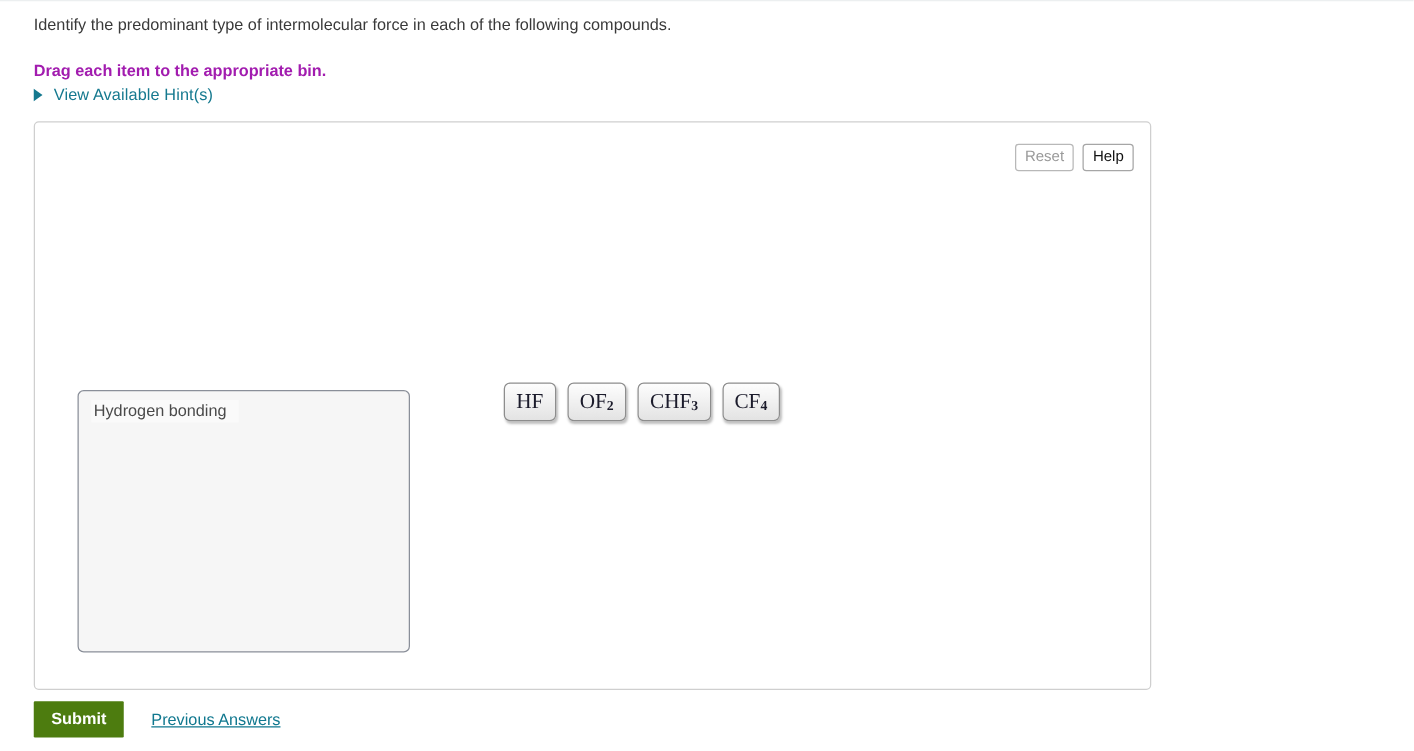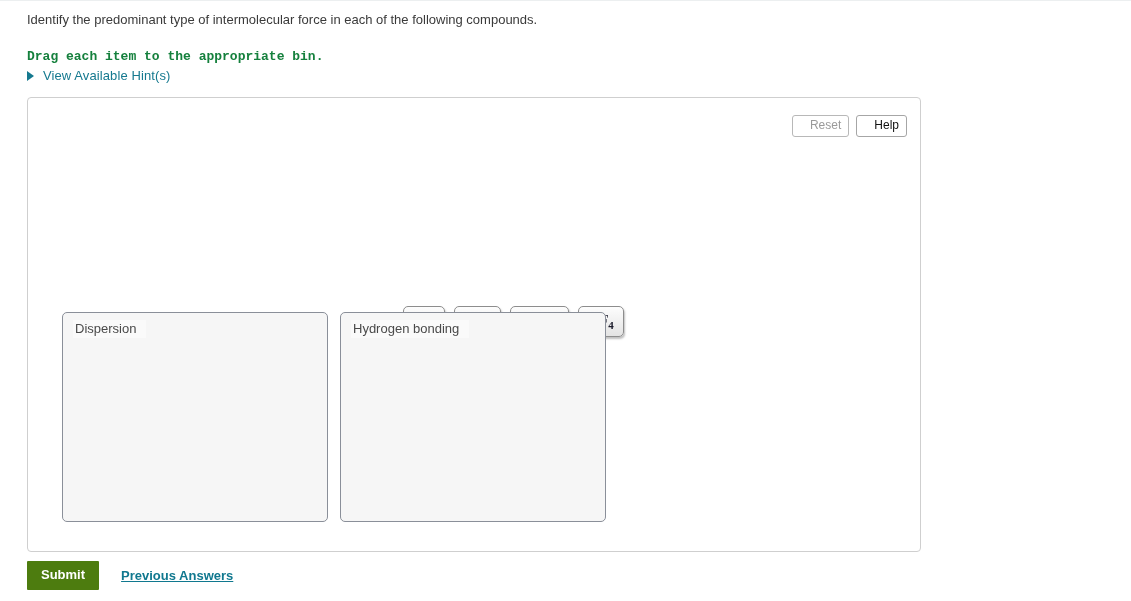--- a/index.html
+++ b/index.html
@@ -35,24 +35,23 @@
   .question-prompt {
     font-size: 13px;
     line-height: 18px;
     color: #3a3a3a;
     margin: 0 0 19px 0;
     font-weight: normal;
   }
   .question-instruction {
     font-size: 13px;
     line-height: 18px;
-    color: #15803d;
+    color: #a21caf;
     font-weight: bold;
     margin: 0;
-    font-family: Liberation Mono, monospace;
   }
 
   
   .hint-row {
     position: absolute;
     left: 27px;
     top: 68px;
     display: flex;
     align-items: center;
     cursor: pointer;
@@ -90,21 +89,21 @@
     position: absolute;
     right: 13px;
     top: 17px;
     display: flex;
     gap: 7px;
   }
   .tool-btn {
     font-family: "Liberation Sans", sans-serif;
     font-size: 12px;
     line-height: 13px;
-    padding: 3px 7px 4px 17px;
+    padding: 3px 7px 4px 7px;
     border: 1px solid #a6a6a6;
     border-radius: 3px;
     background: #ffffff;
     color: #111111;
     cursor: pointer;
   }
   .tool-btn.disabled {
     color: #9a9a9a;
     border-color: #b8b8b8;
     cursor: default;
@@ -194,21 +193,21 @@
     font-weight: bold;
     padding: 7px 14px 8px 14px;
     cursor: pointer;
     border-radius: 1px;
     line-height: 14px;
   }
   .prev-answers {
     margin-left: 22px;
     color: #10788f;
     font-size: 13px;
-    font-weight: bold;
+    font-weight: normal;
     text-decoration: underline;
     cursor: pointer;
   }
 </style>
 </head>
 <body>
 
 <div class="top-rule"></div>
 
 <div class="question-area">
@@ -242,23 +241,20 @@
         <sub>3</sub>
       </div>
     <div class="tile">
         <span>CF</span>
         <sub>4</sub>
       </div>
   </div>
 
   <div class="bin-row">
     <div class="bin">
-      <span class="bin-label">Dispersion</span>
-    </div>
-    <div class="bin">
       <span class="bin-label">Hydrogen bonding</span>
     </div>
   </div>
 
 </div>
 
 <div class="footer-row">
   <button class="submit-btn">Submit</button>
   <span class="prev-answers">Previous Answers</span>
 </div>

